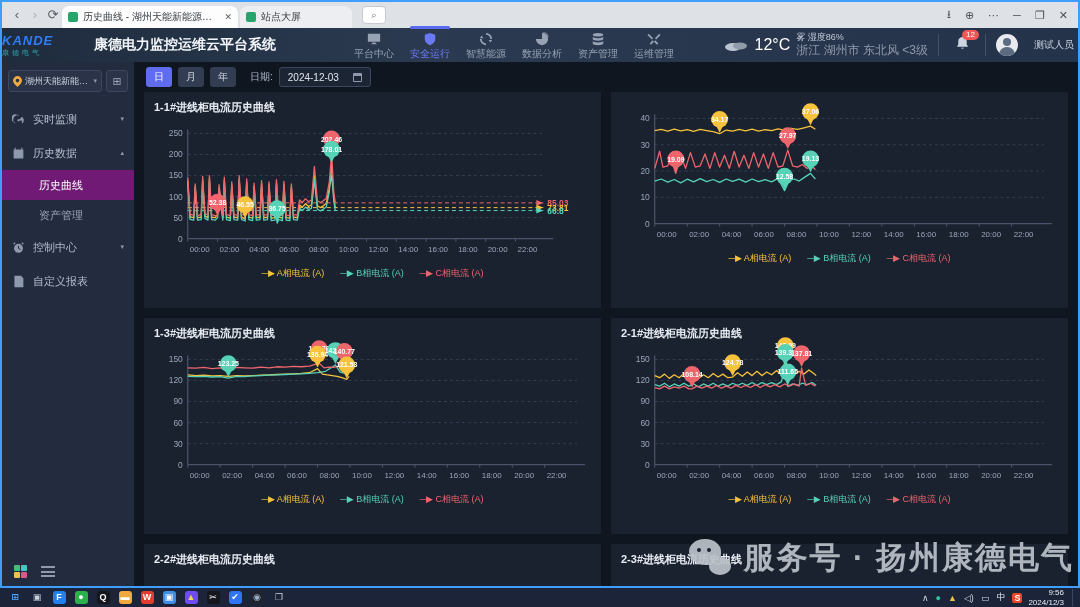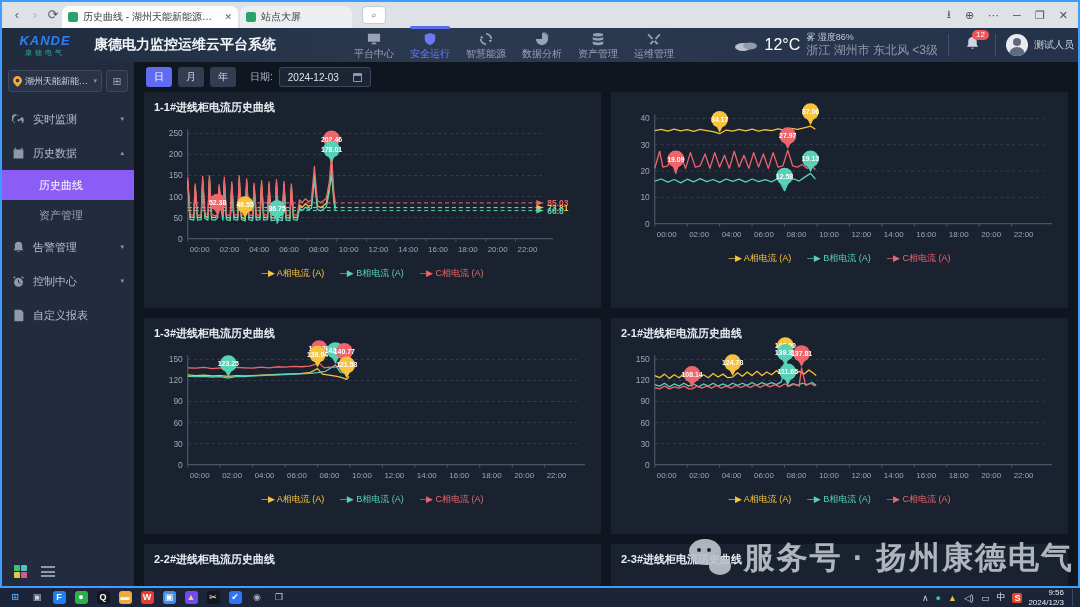--- a/index.html
+++ b/index.html
@@ -18,21 +18,21 @@
   .favicon{width:10px;height:10px;border-radius:2px;background:#27a36b;flex:none;margin-right:5px}
   .tab-title{flex:1;white-space:nowrap;overflow:hidden;text-overflow:ellipsis}
   .tab-close{margin-left:4px;color:#5f6368;font-size:9px}
   .tab-search{width:24px;height:18px;background:#fff;border:1px solid #c6cbd2;border-radius:4px;
     margin-left:10px;font-size:9px;color:#5f6368;display:flex;align-items:center;justify-content:center}
   .chrome-right{margin-left:auto;display:flex;align-items:center;gap:14px;padding-right:10px;
     color:#4d5157;font-size:11px}
   
   .app-header{height:34px;flex:none;background:linear-gradient(90deg,#1f2c3e,#2b3a50 40%,#243349);
     display:flex;align-items:center;color:#dfe5ee;position:relative}
-  .logo{width:86px;text-align:center;line-height:1;flex:none}
+  .logo{width:86px;line-height:1;flex:none}
   .logo-top{font-size:13px;font-weight:bold;font-style:italic;color:#2f7df6;letter-spacing:1px}
   .logo-bottom{font-size:7px;color:#2fa8a8;letter-spacing:3px;margin-top:2px}
   .app-title{font-size:14px;font-weight:bold;color:#f3f6fa;margin-left:6px;white-space:nowrap}
   .top-nav{display:flex;margin-left:70px;}
   .nav-item{position:relative;width:56px;display:flex;flex-direction:column;align-items:center;
     color:#97a2b5;cursor:pointer;padding-top:2px}
   .nav-item svg{width:14px;height:14px;fill:#97a2b5}
   .nav-item .nav-label{font-size:10px;margin-top:1px;white-space:nowrap}
   .nav-item.active{color:#6c79f5}
   .nav-item.active svg{fill:#6c79f5}
@@ -42,39 +42,39 @@
   .weather{display:flex;align-items:center;gap:6px}
   .weather-temp{font-size:16px;color:#fff}
   .weather-meta{line-height:1.25}
   .weather-cond{font-size:9px;color:#c3cbd8}
   .weather-loc{font-size:12px;color:#8f99ab}
   .v-sep{width:1px;height:22px;background:#44506a}
   .bell-wrap{position:relative;width:26px;text-align:center}
   .bell-wrap svg{width:15px;height:15px;fill:#cdd5e2}
   .bell-badge{position:absolute;top:-6px;right:-4px;background:#f25555;color:#fff;font-size:8px;
     border-radius:7px;padding:1px 4px;line-height:1}
-  .user{display:flex;align-items:center;gap:6px;font-size:10px;color:#cdd5e2;padding-right:4px}
+  .user{display:flex;align-items:center;gap:16px;font-size:10px;color:#cdd5e2;padding-right:4px}
   .avatar{width:22px;height:22px;border-radius:50%;background:#e8eaf0;position:relative;overflow:hidden}
   .avatar::before{content:"";position:absolute;top:4px;left:7px;width:8px;height:8px;border-radius:50%;background:#5c6b80}
   .avatar::after{content:"";position:absolute;top:13px;left:3px;width:16px;height:10px;border-radius:8px 8px 0 0;background:#5c6b80}
   
   .main{flex:1;display:flex;min-height:0}
   .sidebar{width:132px;flex:none;background:#232c3e;display:flex;flex-direction:column;padding-top:8px}
   .site-row{display:flex;align-items:center;gap:4px;padding:0 6px;margin-bottom:10px}
   .site-select{flex:1;display:flex;align-items:center;gap:3px;background:#2a3347;border:1px solid #3c4860;
     border-radius:3px;height:22px;padding:0 4px;font-size:9px;color:#cfd6e4;cursor:pointer;min-width:0}
   .site-label{flex:1;white-space:nowrap;overflow:hidden;text-overflow:ellipsis}
   .site-caret{color:#8b96ab;font-size:7px}
   .site-grid-btn{width:22px;height:22px;background:#2a3347;border:1px solid #3c4860;border-radius:3px;
     color:#9aa5ba;font-size:11px;display:flex;align-items:center;justify-content:center;cursor:pointer}
   .menu-item{display:flex;align-items:center;height:34px;padding:0 10px;color:#b4bdcd;font-size:11px;cursor:pointer}
   .menu-item svg{width:13px;height:13px;fill:#8e99ae;margin-right:8px;flex:none}
   .menu-caret{margin-left:auto;font-size:7px;color:#8e99ae}
   .submenu-item{height:30px;display:flex;align-items:center;padding-left:37px;font-size:11px;color:#9aa4b7;cursor:pointer}
-  .submenu-item.active{background:#8b5cf6;color:#fff}
+  .submenu-item.active{background:#701a75;color:#fff}
   .sidebar-footer{margin-top:auto;display:flex;gap:14px;padding:8px 12px;align-items:center}
   .apps-grid{width:13px;height:13px;display:grid;grid-template-columns:6px 6px;grid-template-rows:6px 6px;gap:1px}
   .apps-grid i{border-radius:1px}
   .list-icon{width:14px;height:11px;border-top:2px solid #8e99ae;border-bottom:2px solid #8e99ae;position:relative}
   .list-icon::after{content:"";position:absolute;top:3px;left:0;right:0;height:2px;background:#8e99ae}
   .content{flex:1;display:flex;flex-direction:column;min-width:0;background:#10161f}
   .toolbar{height:30px;flex:none;display:flex;align-items:center;gap:6px;padding:0 12px}
   .period-btn{width:26px;height:20px;border-radius:3px;background:#333d52;color:#cfd6e4;font-size:10px;
     display:flex;align-items:center;justify-content:center;cursor:pointer}
   .period-btn.active{background:#5f6cf0;color:#fff}
@@ -242,27 +242,20 @@
         <span>历史数据</span>
         <span class="menu-caret">▴</span>
       </div>
       <div class="submenu-item active">
         <span>历史曲线</span>
       </div>
       <div class="submenu-item">
         <span>资产管理</span>
       </div>
 
-      <div class="menu-item">
-        <svg viewBox="0 0 16 16">
-            <path d="M8 1a4.5 4.5 0 00-4.5 4.5V9L2 11.5h12L12.5 9V5.5A4.5 4.5 0 008 1zm-1.6 11.5a1.7 1.7 0 003.2 0z"></path>
-          </svg>
-        <span>告警管理</span>
-        <span class="menu-caret">▾</span>
-      </div>
 
       <div class="menu-item">
         <svg viewBox="0 0 16 16">
             <circle cx="8" cy="9" r="5.5"></circle>
             <path d="M8 6v3l2.5 1.5" stroke="#232c3e" stroke-width="1.2" fill="none"></path>
             <path d="M2 4L4 2M14 4l-2-2" stroke="#8e99ae" stroke-width="1.5"></path>
           </svg>
         <span>控制中心</span>
         <span class="menu-caret">▾</span>
       </div>

